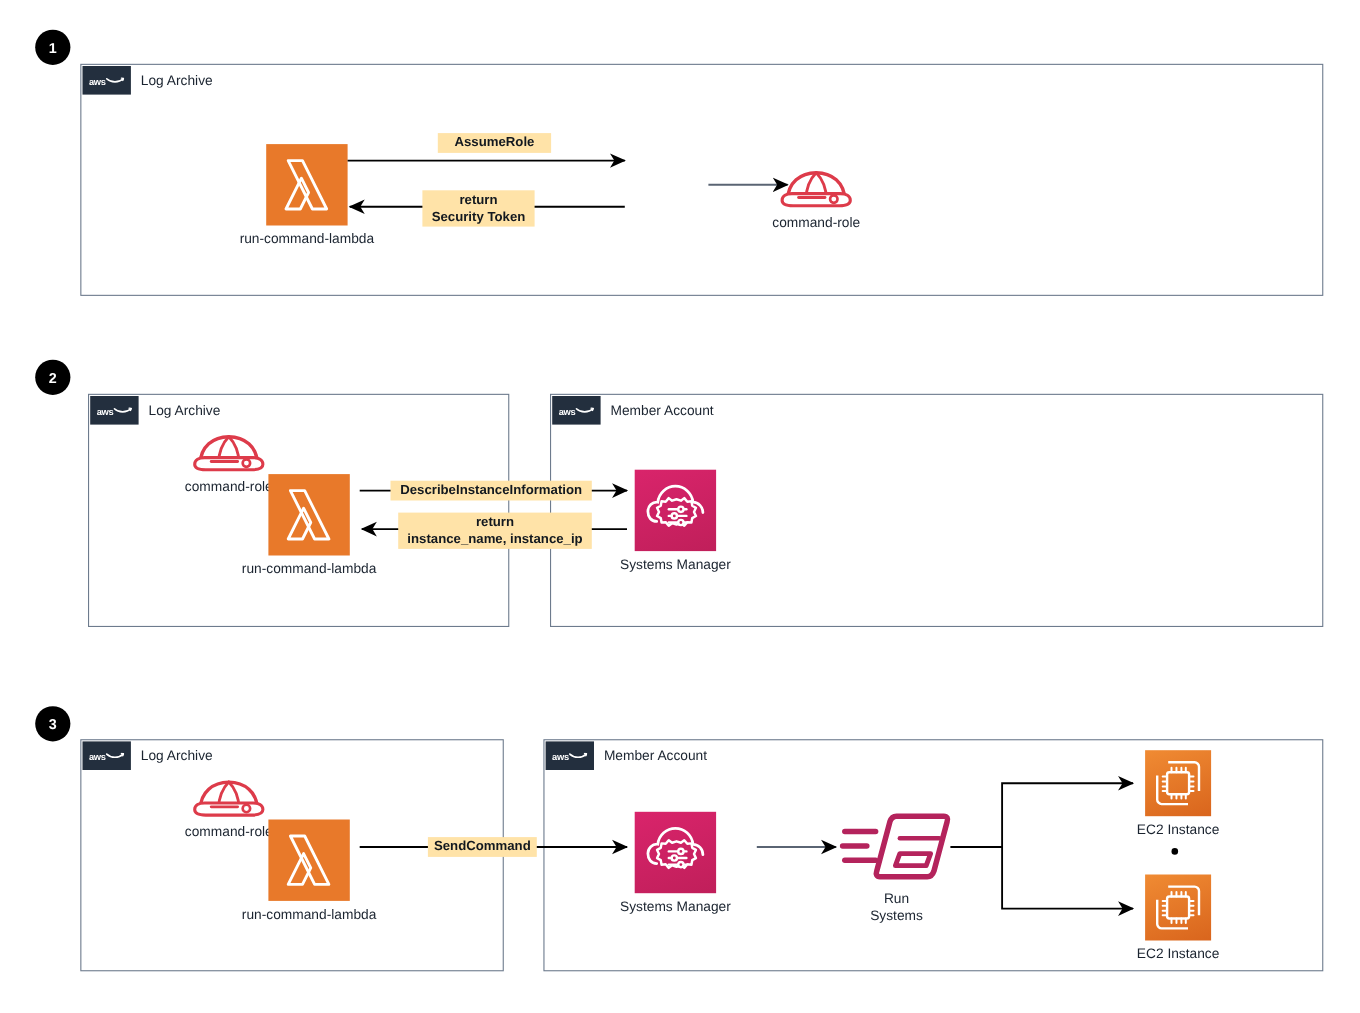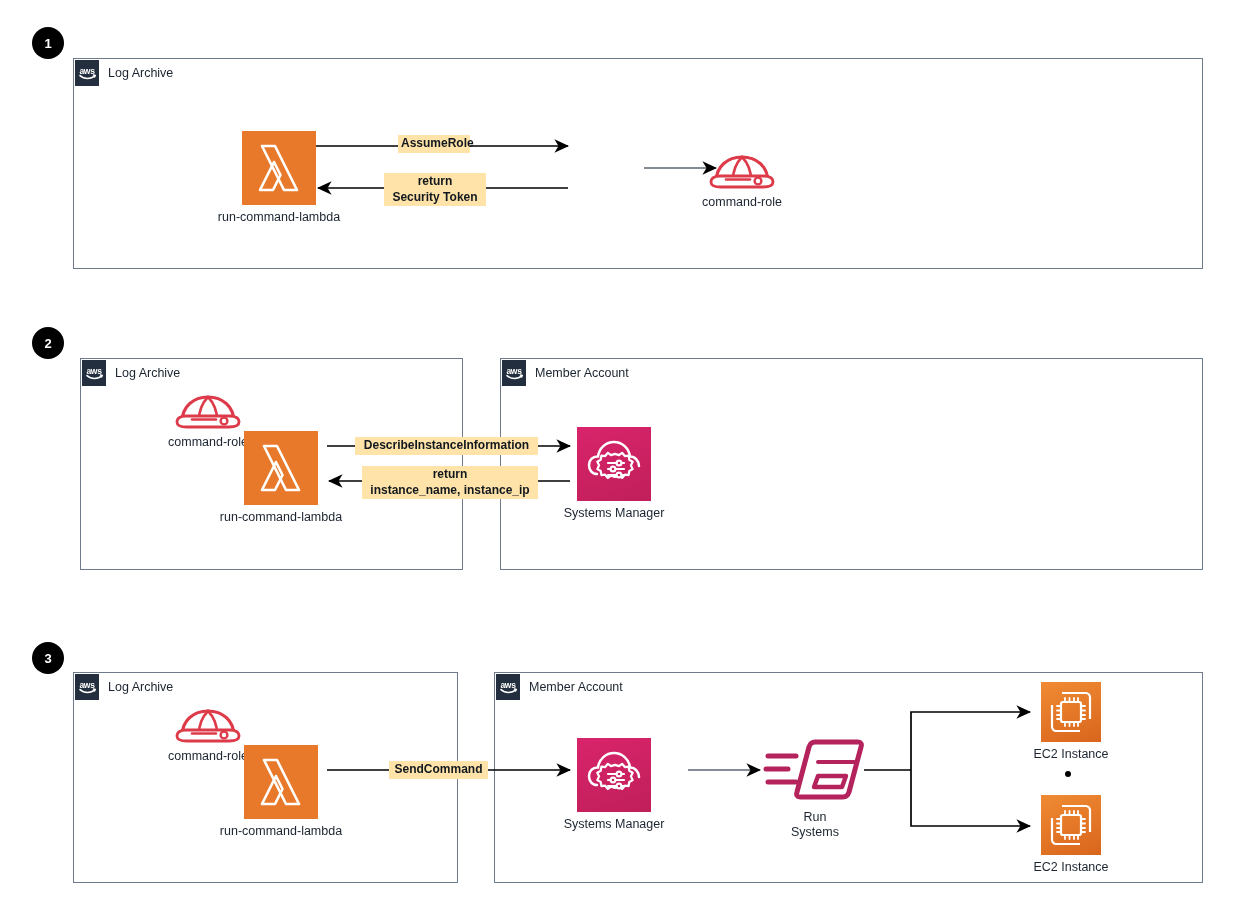--- a/index.html
+++ b/index.html
@@ -45,25 +45,24 @@
     background: #ffffff;
     box-sizing: border-box;
   }
   .acct-tag {
     position: absolute;
     display: flex;
     align-items: center;
     height: 26px;
   }
   .aws-badge {
-    width: 24px;
+    width: 44px;
     height: 26px;
     background: #232f3e;
     display: flex;
-    flex-direction: column;
     align-items: center;
     justify-content: center;
     box-sizing: border-box;
     flex: 0 0 auto;
   }
   .aws-badge .aws-word {
     color: #ffffff;
     font-size: 8.5px;
     font-weight: bold;
     letter-spacing: -0.3px;
@@ -209,21 +208,21 @@
         <path d="M36,5 C30,11 27,20 26.5,29" stroke="#dd3b4a" stroke-width="2.6" fill="none" stroke-linecap="round"></path>
         <path d="M36,5 C42,11 45,20 45.5,29" stroke="#dd3b4a" stroke-width="2.6" fill="none" stroke-linecap="round"></path>
         <path d="M5,30 C5,26 9,24 14,24 L58,24 C63,24 67,26 67,30 C67,34 62,35 57,35 L15,35 C9,35 5,34 5,30 Z" stroke="#dd3b4a" stroke-width="2.8" fill="#ffffff"></path>
         <path d="M20,27.5 L44,27.5" stroke="#dd3b4a" stroke-width="2.6" fill="none" stroke-linecap="round"></path>
         <circle cx="52" cy="29" r="3.4" stroke="#dd3b4a" stroke-width="2.4" fill="#ffffff"></circle>
       </svg>
     </div>
     <div class="node-caption" data-name="node-label" style="white-space:nowrap;">command-role</div>
   </div>
 
-  <div class="edge-label" data-name="edge-label-assume-role" style="left:398px;top:135px;width:72px;">AssumeRole</div>
+  <div class="edge-label" data-name="edge-label-assume-role" style="left:398px;top:121px;width:103px;">AssumeRole</div>
   <div class="edge-label" data-name="edge-label-return-security-token" style="left:384px;top:173px;width:102px;">return
 Security Token</div>
 
   <div class="step-badge" data-name="step-badge-2">2</div>
   <style>[data-name="step-badge-2"]{left:32px;top:327px;}</style>
 
   <div class="acct-box" data-name="account-box-log-archive-step2" style="left:80px;top:358px;width:383px;height:212px;"></div>
   <div class="acct-tag" data-name="account-tag-log-archive-step2" style="left:82px;top:360px;">
     <div class="aws-badge" data-name="aws-badge-icon">
       <span class="aws-word">aws</span>

